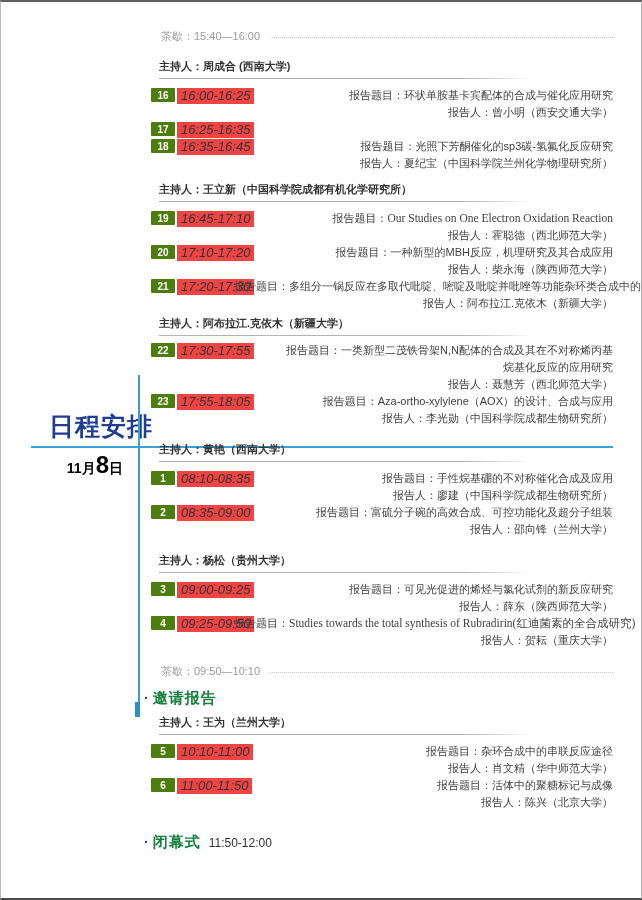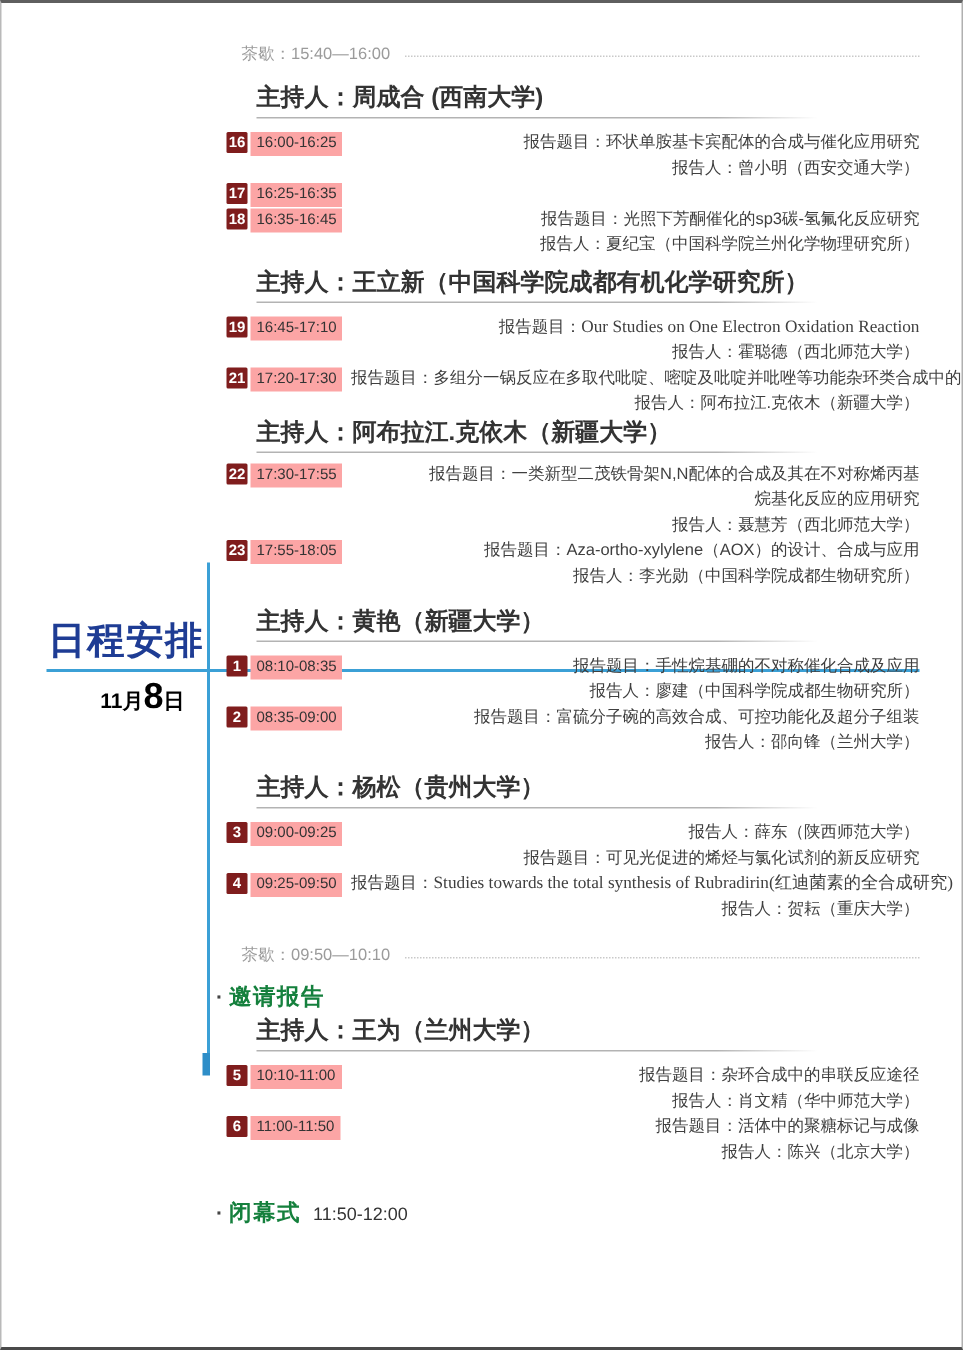--- a/index.html
+++ b/index.html
@@ -10,44 +10,44 @@
     background:#ffffff;
     border-left:1px solid #b9b9b9;
     border-right:1px solid #b0b0b0;
     border-top:2px solid #5f5f5f;
     border-bottom:2px solid #4a4a4a;
     font-family:"Liberation Sans","DejaVu Sans",sans-serif;
     overflow:hidden;
   }
   
   .side-title{
-    position:absolute;left:31px;top:408px;
+    position:absolute;left:48px;top:408px;
     font-size:25px;font-weight:bold;color:#1e3c94;letter-spacing:1px;
   }
   .side-date{
     position:absolute;left:30px;top:449px;width:92px;text-align:right;
     color:#000000;font-weight:bold;white-space:nowrap;
   }
   .side-date .sm{font-size:14px;}
   .side-date .lg{font-size:24px;}
   .vline{position:absolute;left:137px;top:373px;width:2px;height:340px;background:#3ba0d6;}
   .vline-cap{position:absolute;left:134px;top:700px;width:5px;height:15px;background:#2e8ec8;}
   .day-divider{position:absolute;left:30px;top:444px;height:2px;width:582px;background:#3ba0d6;}
   
   .content{position:absolute;left:150px;top:0;width:462px;}
   .tea{display:flex;align-items:center;padding-left:10px;font-size:11px;color:#9b9b9b;line-height:16px;}
   .tea .dots{flex:1;border-top:1px dotted #c9c9c9;margin-left:10px;margin-top:3px;}
-  .chair{padding-left:8px;font-size:16px;font-weight:bold;color:#333;line-height:16px;white-space:nowrap;margin-left:12px;}
+  .chair{padding-left:8px;font-size:11px;font-weight:bold;color:#333;line-height:16px;white-space:nowrap;}
   .chair .rule{height:1px;width:374px;margin-top:4px;
     background:linear-gradient(to right,#b3b3b3 82%,rgba(179,179,179,0));}
   .item{display:flex;align-items:flex-start;}
   .item .left{flex:none;width:83px;display:flex;align-items:flex-start;padding-top:1px;}
-  .badge{flex:none;width:14px;height:14px;background:#7f1d1d;color:#fff;font-size:10px;font-weight:bold;
+  .badge{flex:none;width:24px;height:14px;background:#4d7c0f;color:#fff;font-size:10px;font-weight:bold;
     display:flex;align-items:center;justify-content:center;border-radius:1px;}
-  .time{margin-left:2px;background:#fca5a5;color:#333;font-size:10px;line-height:14px;padding:1px 4px;white-space:nowrap;}
+  .time{margin-left:2px;background:#ef4444;color:#333;font-size:13px;line-height:14px;padding:1px 4px;white-space:nowrap;font-style:italic;}
   .texts{flex:1;min-width:0;}
   .line{font-size:11px;line-height:17px;color:#3f3f3f;white-space:nowrap;text-align:right;}
   .line.cont{padding-left:55px;}
   .en{font-family:"Liberation Serif","DejaVu Serif",serif;font-size:11.5px;}
   .heading{display:flex;align-items:baseline;margin-left:-7px;}
   .heading .bullet{font-size:14px;color:#444;font-weight:bold;margin-right:4px;}
   .heading .htext{font-size:15px;font-weight:bold;color:#15803d;letter-spacing:1px;}
   .heading .htime{font-size:12px;color:#333;margin-left:8px;}
 </style>
 </head>
@@ -112,20 +112,30 @@
         <span class="badge">19</span>
         <span class="time">16:45-17:10</span>
       </div>
       <div class="texts">
         <div class="line"><span>报告题目：</span><span class="en">Our Studies on One Electron Oxidation Reaction</span></div>
         <div class="line"><span>报告人：</span><span>霍聪德（西北师范大学）</span></div>
       </div>
     </div>
     <div class="item">
       <div class="left">
+        <span class="badge">20</span>
+        <span class="time">17:10-17:20</span>
+      </div>
+      <div class="texts">
+        <div class="line"><span>报告题目：</span><span>一种新型的MBH反应，机理研究及其合成应用</span></div>
+        <div class="line"><span>报告人：</span><span>柴永海（陕西师范大学）</span></div>
+      </div>
+    </div>
+    <div class="item">
+      <div class="left">
         <span class="badge">21</span>
         <span class="time">17:20-17:30</span>
       </div>
       <div class="texts">
         <div class="line"><span>报告题目：</span><span>多组分一锅反应在多取代吡啶、嘧啶及吡啶并吡唑等功能杂环类合成中的应用</span></div>
         <div class="line"><span>报告人：</span><span>阿布拉江.克依木（新疆大学）</span></div>
       </div>
     </div>
 
     <div class="chair" style="margin-top:3px;">
@@ -149,21 +159,21 @@
         <span class="badge">23</span>
         <span class="time">17:55-18:05</span>
       </div>
       <div class="texts">
         <div class="line"><span>报告题目：</span><span>Aza-ortho-xylylene（AOX）的设计、合成与应用</span></div>
         <div class="line"><span>报告人：</span><span>李光勋（中国科学院成都生物研究所）</span></div>
       </div>
     </div>
 
     <div class="chair" style="margin-top:14px;">
-      <span>主持人：</span><span>黄艳（新疆大学）</span>
+      <span>主持人：</span><span>黄艳（西南大学）</span>
       <div class="rule"></div>
     </div>
 
     <div class="item" style="margin-top:8px;">
       <div class="left">
         <span class="badge">1</span>
         <span class="time">08:10-08:35</span>
       </div>
       <div class="texts">
         <div class="line"><span>报告题目：</span><span>手性烷基硼的不对称催化合成及应用</span></div>
@@ -185,22 +195,22 @@
       <span>主持人：</span><span>杨松（贵州大学）</span>
       <div class="rule"></div>
     </div>
 
     <div class="item" style="margin-top:8px;">
       <div class="left">
         <span class="badge">3</span>
         <span class="time">09:00-09:25</span>
       </div>
       <div class="texts">
+        <div class="line"><span>报告题目：</span><span>可见光促进的烯烃与氯化试剂的新反应研究</span></div>
         <div class="line"><span>报告人：</span><span>薛东（陕西师范大学）</span></div>
-        <div class="line"><span>报告题目：</span><span>可见光促进的烯烃与氯化试剂的新反应研究</span></div>
       </div>
     </div>
     <div class="item">
       <div class="left">
         <span class="badge">4</span>
         <span class="time">09:25-09:50</span>
       </div>
       <div class="texts">
         <div class="line"><span>报告题目：</span><span class="en">Studies towards the total synthesis of Rubradirin(红迪菌素的全合成研究)</span></div>
         <div class="line"><span>报告人：</span><span>贺耘（重庆大学）</span></div>

